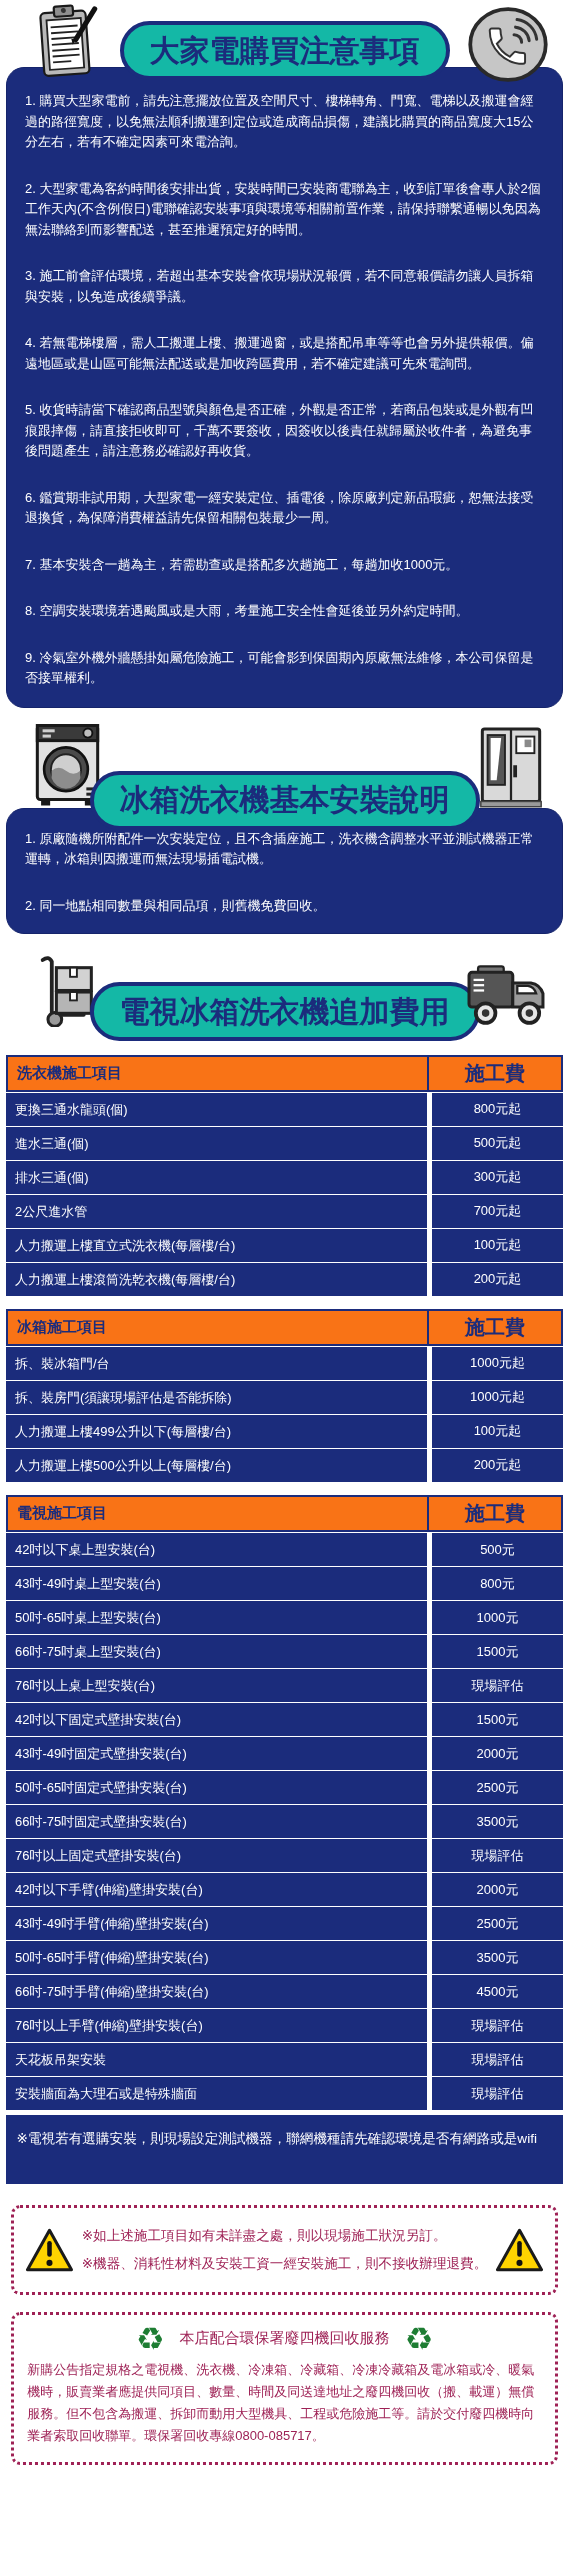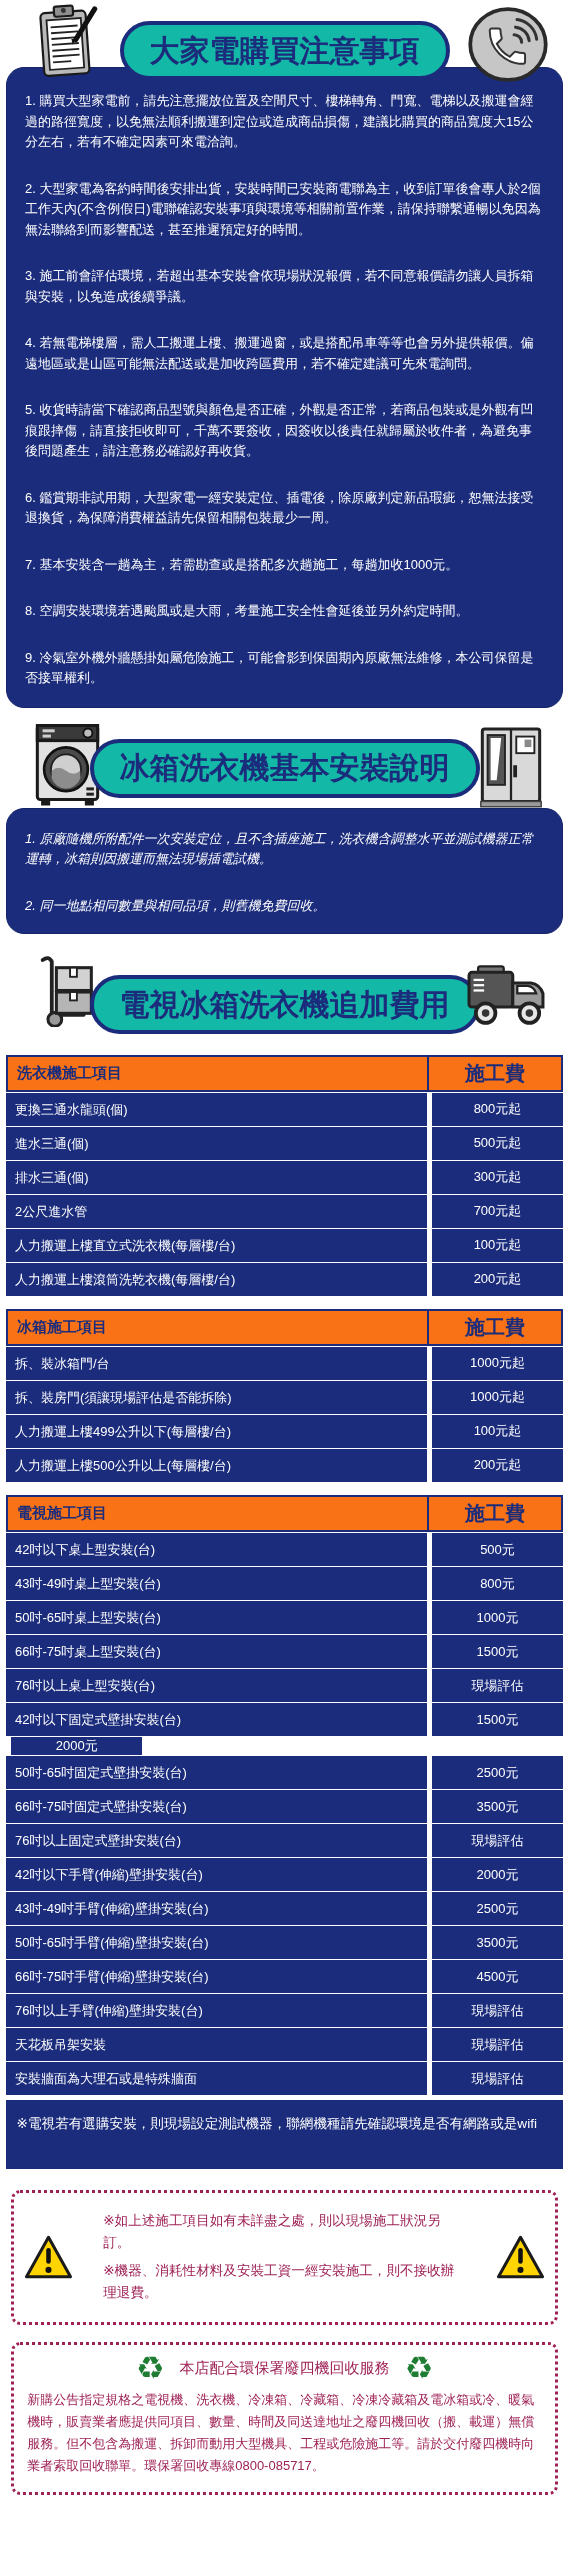--- a/index.html
+++ b/index.html
@@ -16,55 +16,55 @@
 
   
   .sec-head{position:relative;z-index:3;}
   .sec-head-1{height:79px;}
   .sec-head-2{height:114px;}
   .sec-head-3{height:112px;}
   .pill{position:absolute;left:50%;transform:translateX(-50%);background:#14b8a6;
         border:4.5px solid var(--navy);border-radius:36px;color:var(--navy);
         font-weight:bold;font-size:30px;line-height:1;padding:10.6px 26px;white-space:nowrap;}
   .sec-head-1 .pill{top:21px;}
-  .sec-head-2 .pill{top:31px;}
-  .sec-head-3 .pill{top:41px;}
+  .sec-head-2 .pill{top:63px;}
+  .sec-head-3 .pill{top:48px;}
   .icon{display:inline-block;line-height:0;}
   .icon-clipboard{position:absolute;left:29px;top:3px;}
   .icon-phone{position:absolute;right:20px;top:6px;}
   .icon-washer{position:absolute;left:32px;top:13.6px;}
   .icon-fridge{position:absolute;right:23px;top:18px;}
   .icon-dolly{position:absolute;left:35px;top:20px;}
   .icon-truck{position:absolute;right:20px;top:29px;}
 
   
   .bluebox{position:relative;z-index:1;margin:0 6px;background:var(--navy);
            border:1.5px solid var(--navy-dark);border-radius:18px;color:#fff;}
   .bluebox-1{margin-top:-12px;padding:23px 18px 18px;}
-  .bluebox-2{margin-top:-13.6px;padding:20px 18px 16.7px;font-style:italic;}
+  .bluebox-2{margin-top:-13.6px;padding:20px 18px 16.7px;}
   .note-item{font-size:13px;line-height:20.5px;margin:0 0 26px;}
   .bluebox .note-item:last-of-type{margin-bottom:0;}
 
   
   .fee-table{margin:9px 6px 0;}
   .fee-table.gap-top{margin-top:13.6px;}
   .t-head{display:flex;border:2.3px solid var(--navy);background:#f97316;}
   .t-head-item{flex:1;padding:6.8px 9px;font-size:15px;font-weight:bold;color:var(--navy);}
   .t-head-fee{flex:0 0 134px;border-left:2.3px solid var(--navy);display:flex;align-items:center;
               justify-content:center;font-size:20px;font-weight:bold;color:var(--navy);}
   .t-row{display:flex;margin-top:1px;}
   .t-cell-item{flex:1;background:var(--navy);color:#fff;font-size:13px;padding:10px 9px;line-height:13px;}
   .t-cell-fee{flex:0 0 131px;margin-left:5.3px;background:var(--navy);color:#fff;display:flex;
               align-items:center;justify-content:center;font-size:13px;}
   .t-note{margin-top:4.5px;background:var(--navy);color:#fff;font-size:13.6px;line-height:1.65;
           padding:13.6px 10.6px 33px;}
 
   
   .dotted-box{margin:21px 10.6px 0;border:3.8px dotted var(--maroon);border-radius:9px;color:var(--maroon);}
-  .warn-box{display:flex;align-items:center;justify-content:center;gap:30px;padding:12px 10.6px;}
+  .warn-box{display:flex;align-items:center;justify-content:center;gap:8px;padding:12px 10.6px;}
   .warn-lines p{margin:5.3px 0;font-size:13.6px;line-height:1.65;}
   .recycle-box{margin-top:16.7px;margin-bottom:30px;padding:7.6px 13.6px 15px;}
   .recycle-title-row{display:flex;align-items:center;justify-content:center;gap:15px;}
   .recycle-glyph{color:var(--green);font-size:32px;line-height:1;font-family:"DejaVu Sans",sans-serif;}
   .recycle-title{font-size:15px;}
   .recycle-body{margin:4.5px 0 0;font-size:13px;line-height:22px;}
 </style>
 </head>
 <body>
 
@@ -305,20 +305,21 @@
           <div class="t-cell-item">76吋以上桌上型安裝(台)</div>
           <div class="t-cell-fee">現場評估</div>
         </div>
 
         <div class="t-row">
           <div class="t-cell-item">42吋以下固定式壁掛安裝(台)</div>
           <div class="t-cell-fee">1500元</div>
         </div>
 
         <div class="t-row">
+          <div class="t-cell-item">43吋-49吋固定式壁掛安裝(台)</div>
           <div class="t-cell-fee">2000元</div>
         </div>
 
         <div class="t-row">
           <div class="t-cell-item">50吋-65吋固定式壁掛安裝(台)</div>
           <div class="t-cell-fee">2500元</div>
         </div>
 
         <div class="t-row">
           <div class="t-cell-item">66吋-75吋固定式壁掛安裝(台)</div>

